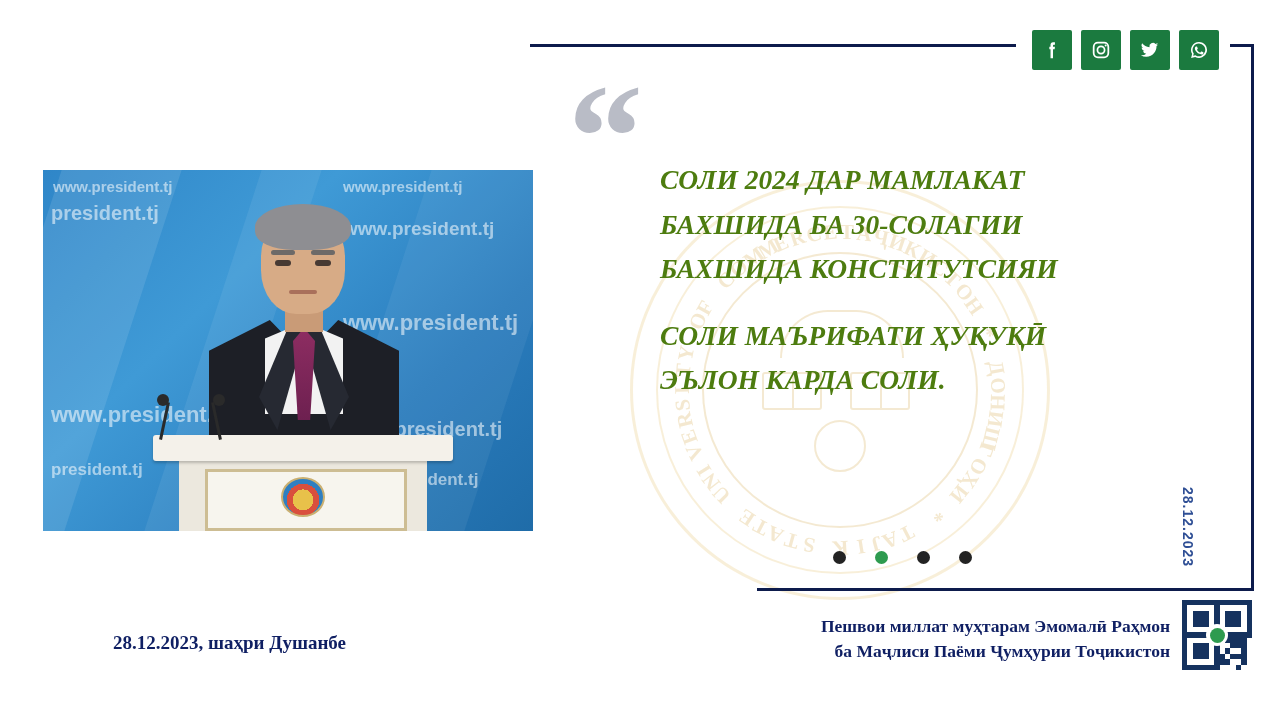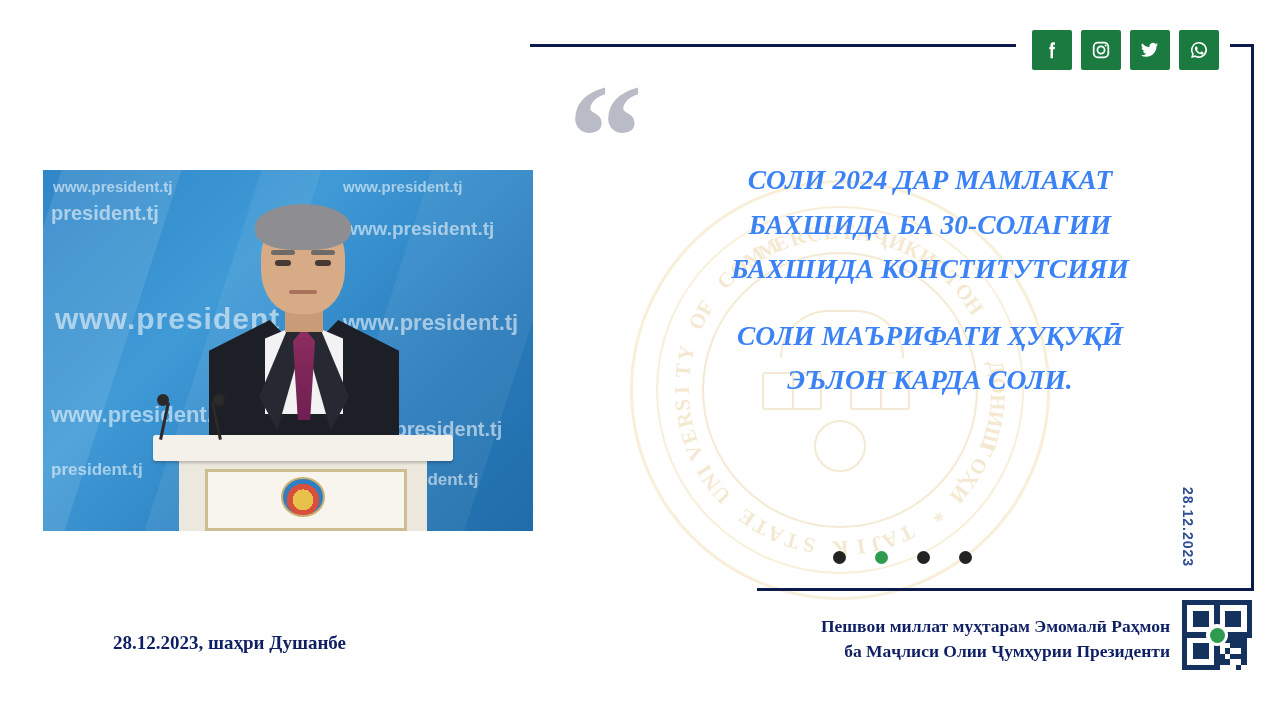--- a/index.html
+++ b/index.html
@@ -235,22 +235,21 @@
     font-family: "Liberation Serif", serif;
     font-weight: bold;
     letter-spacing: -6px;
   }
 
   .quote-body {
     position: absolute;
     left: 660px;
     top: 158px;
     width: 540px;
-    text-align: center;
-    color: #3b82f6;
+    color: #4d7c0f;
     font-style: italic;
     font-weight: bold;
     font-size: 27.5px;
     line-height: 1.62;
     font-family: "Liberation Serif", serif;
   }
   .quote-body p { margin: 0; }
   .quote-body p.gap { margin-top: 22px; }
 
   .dots {
@@ -412,21 +411,20 @@
 
 <div class="photo">
   <div class="ph-band b1"></div>
   <div class="ph-band b2"></div>
   <div class="ph-band b3"></div>
 
   <div class="ph-txt ph-t1">www.president.tj</div>
   <div class="ph-txt ph-t2">www.president.tj</div>
   <div class="ph-txt ph-t3">president.tj</div>
   <div class="ph-txt ph-t4">www.president.tj</div>
-  <div class="ph-txt ph-t5">www.president</div>
   <div class="ph-txt ph-t6">www.president.tj</div>
   <div class="ph-txt ph-t7">www.president.tj</div>
   <div class="ph-txt ph-t8">www.president.tj</div>
   <div class="ph-txt ph-t9">president.tj</div>
   <div class="ph-txt ph-t10">www.president.tj</div>
 
   <div class="person">
     <div class="p-jacket"></div>
     <div class="p-shirt"></div>
     <div class="p-lapel-l"></div>
@@ -497,21 +495,21 @@
 
 <div class="dots">
   <span class="dot"></span>
   <span class="dot green"></span>
   <span class="dot"></span>
   <span class="dot"></span>
 </div>
 
 <div class="attrib">
   <p>Пешвои миллат муҳтарам Эмомалӣ Раҳмон</p>
-  <p>ба Маҷлиси Олии Ҷумҳурии Президенти</p>
+  <p>ба Маҷлиси Паёми Ҷумҳурии Тоҷикистон</p>
 </div>
 
 <div class="date-line">28.12.2023, шаҳри Душанбе</div>
 
 <div class="vert-code">28.12.2023</div>
 
 <div class="qr">
   <div class="qr-grid" id="qr-grid">
       <i class="on"></i>
       <i class="on"></i>

